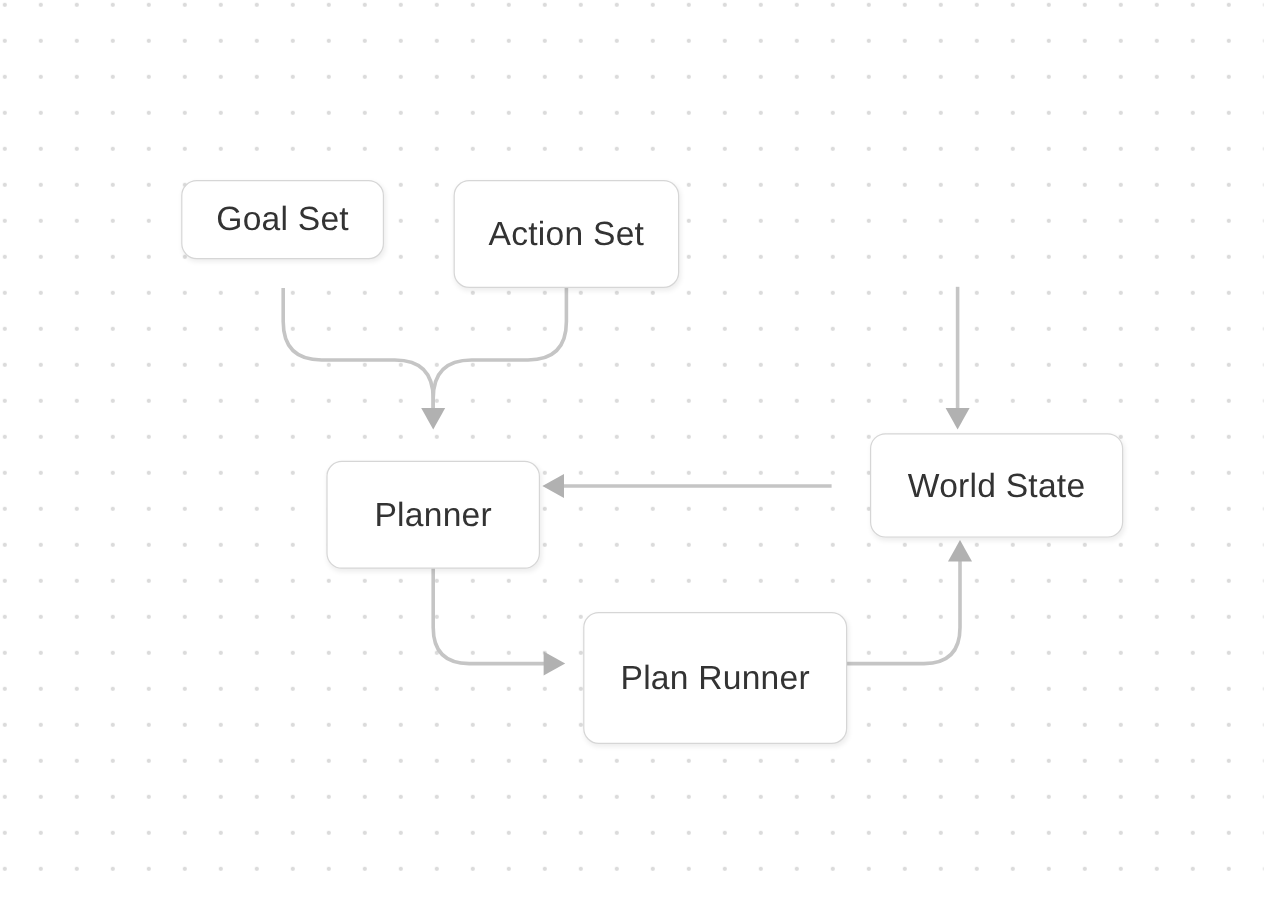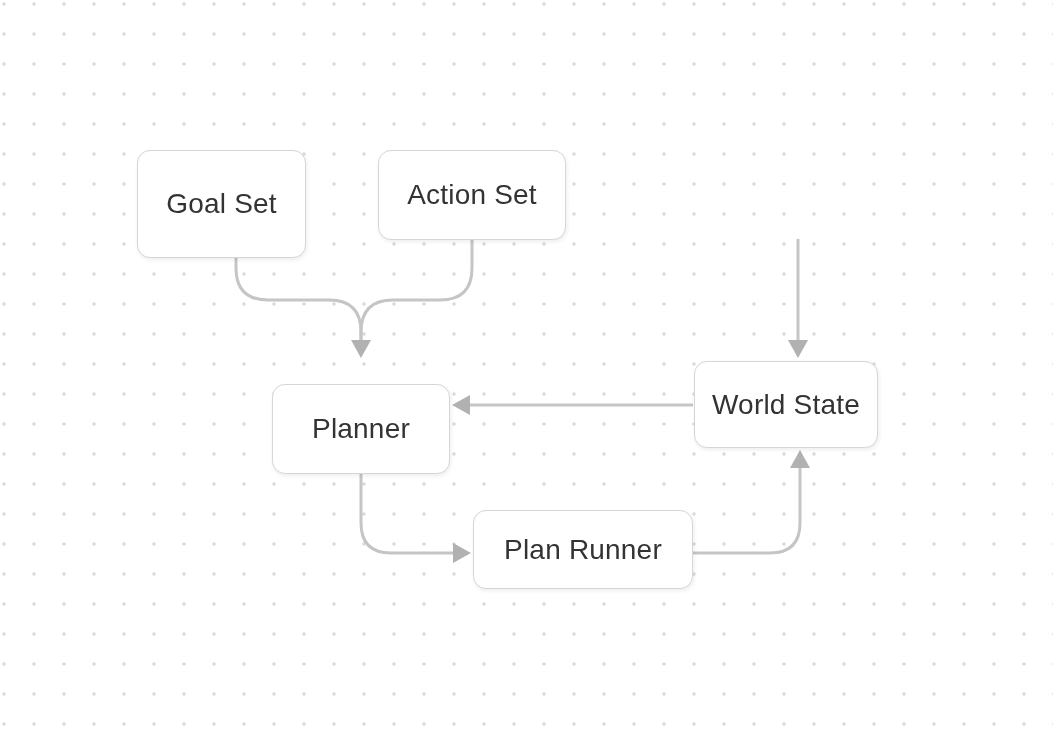--- a/index.html
+++ b/index.html
@@ -58,26 +58,26 @@
     cursor: pointer;
   }
   .node-label {
     font-size: 28px;
     font-weight: 400;
     color: var(--node-text);
     letter-spacing: 0.2px;
     white-space: nowrap;
     pointer-events: none;
   }
-  .node-goal-set    { left: 137px; top: 150px; width: 169px; height: 108px; }
+  .node-goal-set    { left: 151px; top: 150px; width: 169px; height: 66px; }
   .node-action-set  { left: 378px; top: 150px; width: 188px; height: 90px; }
   .node-sensor      { left: 717px; top: 151px; width: 162px; height: 87px; }
   .node-planner     { left: 272px; top: 360px; width: 178px; height: 90px; margin-top: 24px; }
-  .node-world-state { left: 694px; top: 361px; width: 184px; height: 87px; }
-  .node-plan-runner { left: 473px; top: 510px; width: 220px; height: 79px; }
+  .node-world-state { left: 725px; top: 361px; width: 211px; height: 87px; }
+  .node-plan-runner { left: 486px; top: 510px; width: 220px; height: 110px; }
 </style>
 </head>
 <body>
 
 <div class="canvas">
 
   <svg class="edges" viewBox="0 0 1053 750" xmlns="http://www.w3.org/2000/svg">
 
     <g>
       <path d="M 236 240 L 236 268 Q 236 300 268 300 L 329 300 Q 361 300 361 332 L 361 341"></path>

